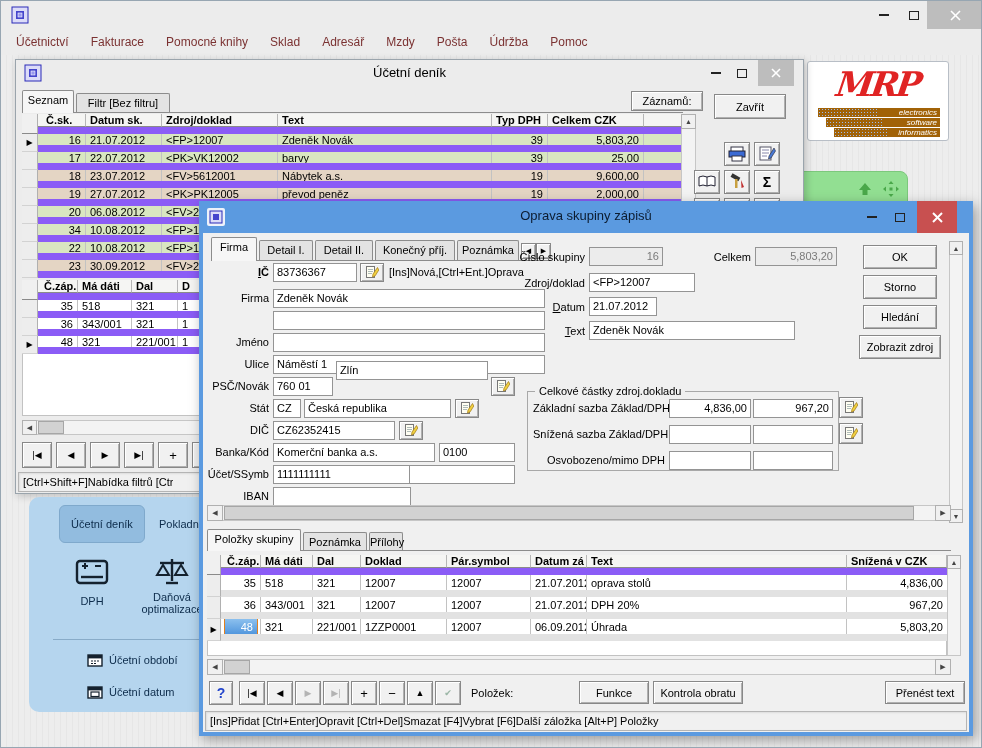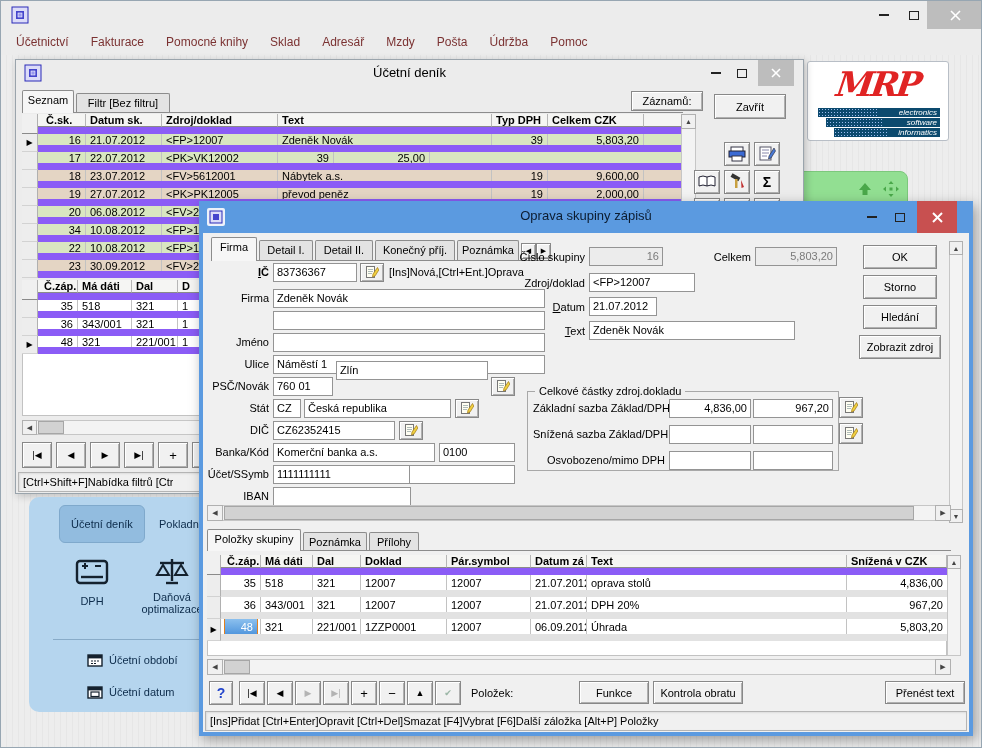--- a/index.html
+++ b/index.html
@@ -96,21 +96,21 @@
         align-items:center;justify-content:center;box-sizing:border-box}
   .pcap{position:absolute;text-align:center;font-size:11px}
 
   
   .logo{position:absolute;left:806px;top:60px;width:142px;height:80px;background:#fff;border:1px solid #b8bec6;
         border-radius:3px;box-sizing:border-box;overflow:hidden}
   .logo-mrp{position:absolute;left:0;top:0;width:100%;text-align:center;
             font-family:"DejaVu Serif",serif;font-style:italic;font-weight:bold;font-size:34px;color:#e02424;
             letter-spacing:-3px;transform:skewX(-8deg);line-height:44px}
   .bars{position:absolute;left:10px;top:46px;width:122px}
-  .bar{display:flex;align-items:flex-start;background:#0c4a6e;height:9px;margin-bottom:1px;margin-left:auto}
+  .bar{display:flex;align-items:flex-start;background:#a16207;height:9px;margin-bottom:1px;margin-left:auto}
   .dots{width:12px;height:9px;flex:0 0 12px;background-image:radial-gradient(#9cbcf0 1px,transparent 1px);
         background-size:3px 3px}
   .bar span{flex:1;text-align:right;color:#fff;font-size:8px;font-style:italic;padding-right:3px;line-height:9px}
   .greenpanel{position:absolute;left:795px;top:170px;width:112px;height:38px;background:#92df92;
               border:1px solid #7cc87c;border-radius:8px 8px 0 0;box-sizing:border-box}
   .ministripes{font-size:12px;color:#7888a0}
 
   .toolico{position:absolute;width:26px;height:24px}
   .navbtn{position:absolute;width:30px;height:26px;font-size:9px}
   .navbtn2{position:absolute;width:26px;height:24px;font-size:9px}
@@ -248,20 +248,21 @@
           <div class="cell c6">5,803,20</div>
           <div class="cell c7"></div>
       </div>
     </div>
     <div class="trow" style="left:6px;top:92px;width:661px;height:18px">
       <div class="mcell"></div>
       <div class="rowbody tone-g">
         <div class="cell c1">17</div>
           <div class="cell c2">22.07.2012</div>
           <div class="cell c3">&lt;PK&gt;VK12002</div>
+          <div class="cell c4">barvy</div>
           <div class="cell c5">39</div>
           <div class="cell c6">25,00</div>
           <div class="cell c7"></div>
       </div>
     </div>
     <div class="trow" style="left:6px;top:110px;width:661px;height:18px">
       <div class="mcell"></div>
       <div class="rowbody tone-t">
         <div class="cell c1">18</div>
           <div class="cell c2">23.07.2012</div>
@@ -634,21 +635,21 @@
       <div class="field num abs" style="left:466px;top:218px;width:82px;height:19px"></div>
       <div class="field num abs" style="left:550px;top:218px;width:80px;height:19px"></div>
 
       <div class="sb-track" style="left:4px;top:272px;width:744px;height:16px"></div>
       <div class="sb-btn" style="left:4px;top:272px;width:16px;height:16px">◀</div>
       <div class="sb-thumb" style="left:21px;top:273px;width:690px;height:14px"></div>
       <div class="sb-btn" style="left:732px;top:272px;width:16px;height:16px">▶</div>
 
       <div class="tab on" style="left:4px;top:296px;width:94px;height:22px">Položky skupiny</div>
       <div class="tab" style="left:100px;top:299px;width:64px;height:19px">Poznámka</div>
-      <div class="tab" style="left:166px;top:299px;width:50px;height:19px">Přílohy</div>
+      <div class="tab" style="left:166px;top:299px;width:34px;height:19px">Přílohy</div>
       <div class="tabline" style="left:4px;top:317px;width:744px"></div>
 
       <div class="trow hd" style="left:4px;top:322px;width:740px;height:20px">
         <div class="mcell" style="width:14px;flex:0 0 14px"></div>
         <div class="rowbody">
           <div class="cell i1" style="justify-content:flex-start;padding-left:6px">Č.záp.</div>
           <div class="cell i2">Má dáti</div>
           <div class="cell i3">Dal</div>
           <div class="cell i4">Doklad</div>
           <div class="cell i5">Pár.symbol</div>

